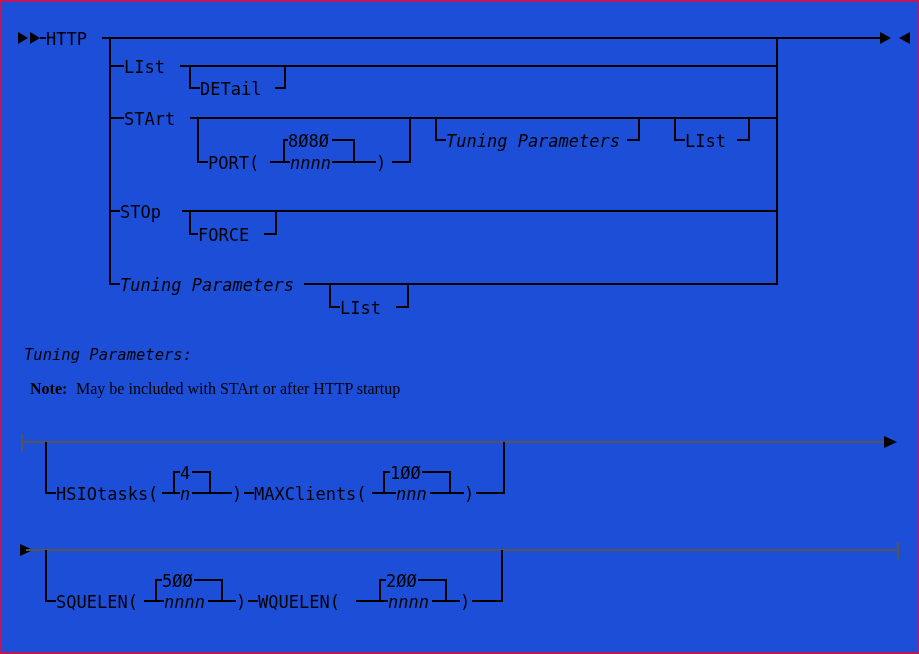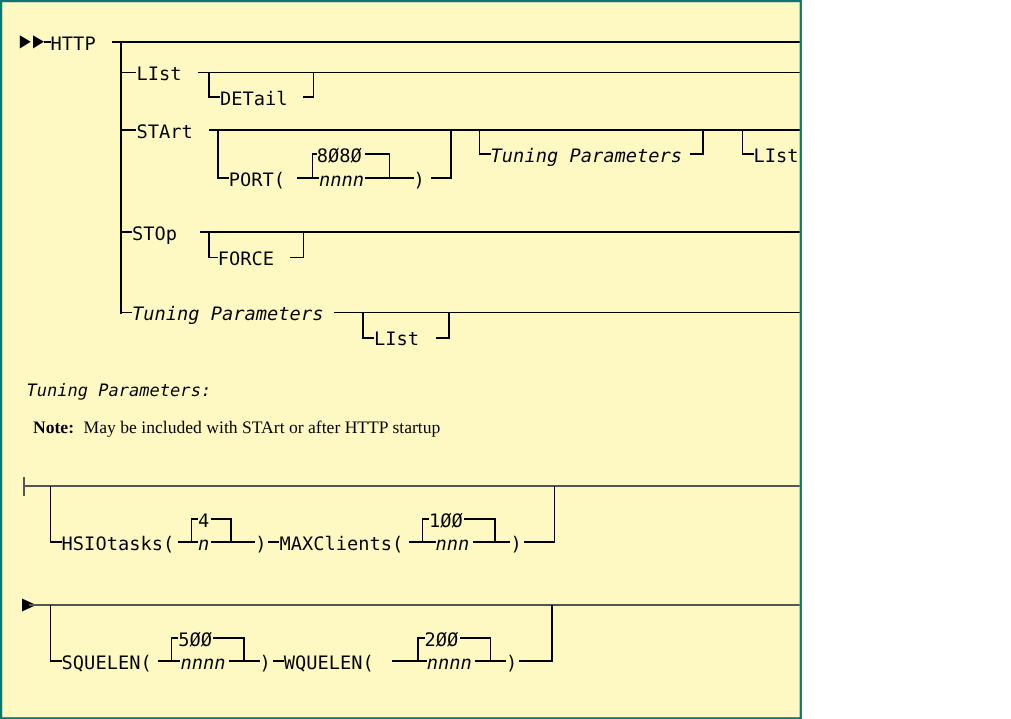--- a/index.html
+++ b/index.html
@@ -5,24 +5,24 @@
   html, body {
     margin: 0;
     padding: 0;
     background: #ffffff;
   }
   body {
     font-family: "DejaVu Sans Mono", monospace;
   }
   #page {
     position: relative;
-    width: 729px;
+    width: 919px;
     height: 654px;
-    background: #fef9c3;
-    border: 2px solid #0f766e;
+    background: #1d4ed8;
+    border: 2px solid #be185d;
     box-sizing: border-box;
     overflow: hidden;
   }
   #diagram {
     position: absolute;
     left: 0;
     top: 0;
     width: 919px;
     height: 654px;
   }

